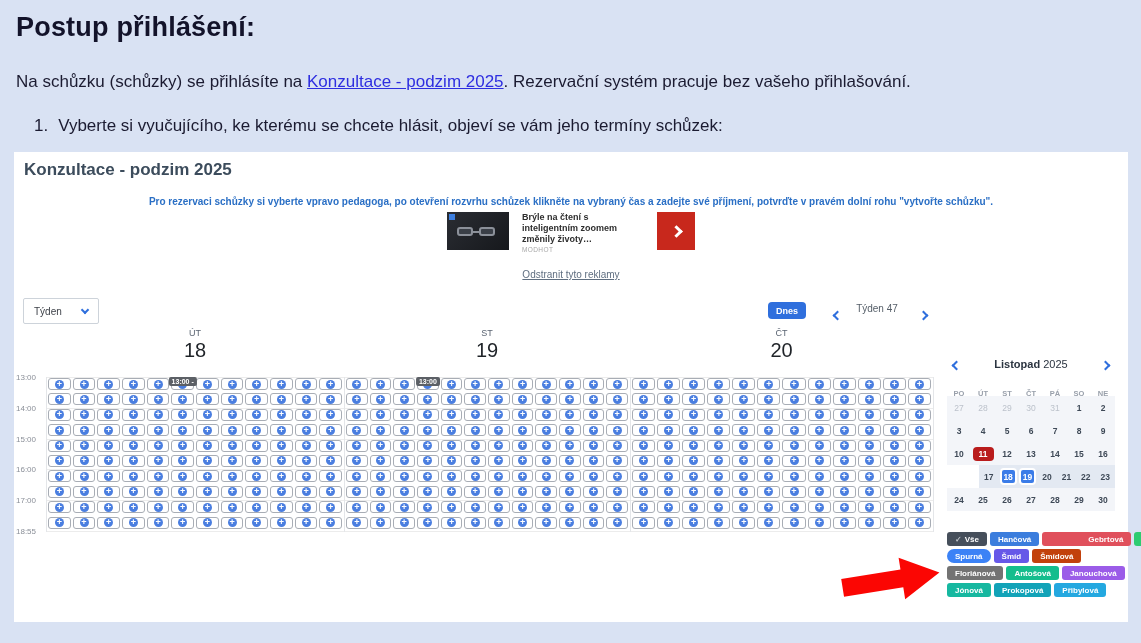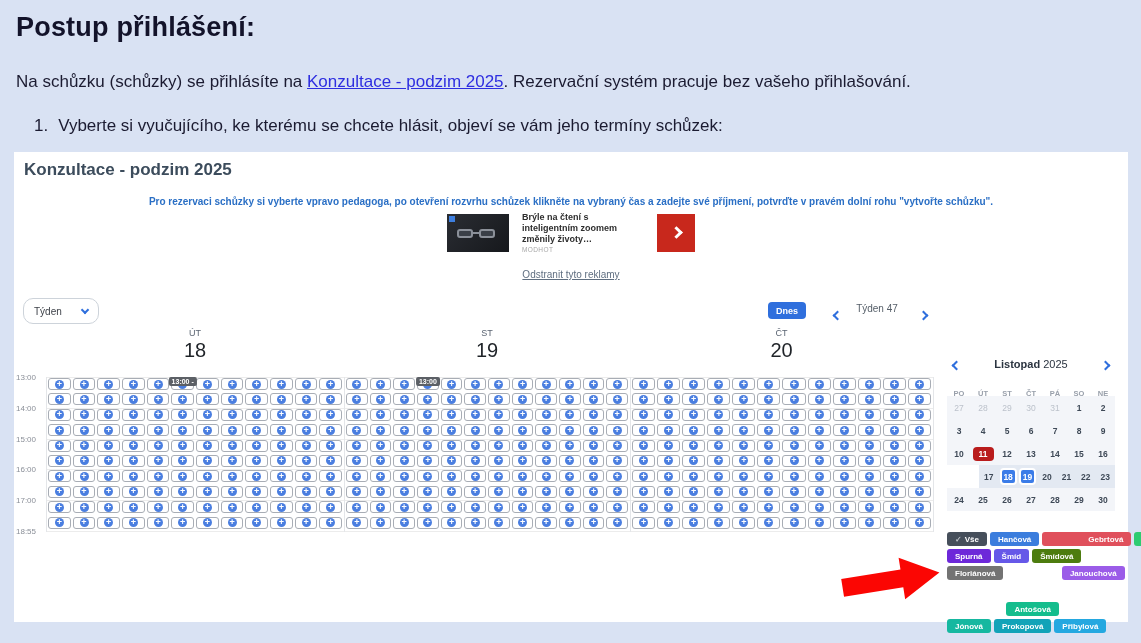--- a/index.html
+++ b/index.html
@@ -11,21 +11,21 @@
   .intro { position:absolute; left:16px; top:72px; font-size:17px; white-space:nowrap; }
   .intro a { color:#2e2ee0; text-decoration:underline; cursor:pointer; }
   .step { position:absolute; left:34px; top:116px; font-size:17px; display:flex; gap:10px; white-space:nowrap; }
 
   
   .shot { position:absolute; left:14px; top:152px; width:1114px; height:470px; background:#ffffff; }
   .shot-title { position:absolute; left:10px; top:8px; font-size:17px; font-weight:700; color:#3c4c5c; }
   .blue-note { position:absolute; left:0; top:44px; width:100%; text-align:center; font-size:10px; font-weight:700; color:#2a6fc5; }
 
   
-  .ad { position:absolute; left:0; top:60px; width:100%; display:flex; justify-content:center; align-items:center; gap:13px; }
+  .ad { position:absolute; left:0; top:60px; width:100%; display:flex; justify-content:center; align-items:flex-start; gap:13px; }
   .ad-img { position:relative; width:62px; height:38px; background:linear-gradient(135deg,#2a2d33,#16181c); overflow:hidden; }
   .ad-img .adchoice { position:absolute; left:2px; top:2px; width:6px; height:6px; background:#3d7fe0; }
   .glasses { position:absolute; left:10px; top:15px; display:flex; align-items:center; }
   .lens { width:16px; height:9px; border:2px solid #8b9099; border-radius:3px; background:#3a3f47; }
   .bridge { width:6px; height:2px; background:#8b9099; }
   .ad-text { width:122px; }
   .ad-headline { font-size:9px; font-weight:700; color:#2e2e2e; line-height:1.2; }
   .ad-source { font-size:6.5px; color:#a7a7a7; margin-top:2px; letter-spacing:.4px; }
   .ad-cta { width:38px; height:38px; background:#c8281c; display:flex; align-items:center; justify-content:center; cursor:pointer; }
   .remove-ads { position:absolute; left:0; top:112px; width:100%; text-align:center; }
@@ -33,21 +33,21 @@
 
   
   .chev { display:inline-block; width:6px; height:6px; border-left:2px solid #2f6fdd; border-bottom:2px solid #2f6fdd; }
   .chev.left { transform:rotate(45deg); }
   .chev.right { transform:rotate(225deg); }
   .chev.down { transform:rotate(-45deg); margin-top:-2px; }
   .chev.big { width:7px; height:7px; }
   .chev.white { border-color:#fff; width:9px; height:9px; border-width:3px; }
 
   
-  .view-select { position:absolute; left:9px; top:146px; height:22px; padding:12px 10px; border:1px solid #cdd3da; border-radius:10px; background:#fff; display:flex; align-items:center; gap:20px; font-size:10px; color:#3d4148; cursor:pointer; }
+  .view-select { position:absolute; left:9px; top:146px; height:22px; padding:12px 10px; border:1px solid #cdd3da; border-radius:2px; background:#fff; display:flex; align-items:center; gap:20px; font-size:10px; color:#3d4148; cursor:pointer; }
   .today-btn { position:absolute; left:754px; top:150px; height:17px; padding:0 8px; background:#2f6fdd; color:#fff; border:none; border-radius:4px; font-size:9px; font-weight:700; display:flex; align-items:center; cursor:pointer; font-family:inherit; }
   .nav-chev { position:absolute; top:153px; cursor:pointer; }
   .nav-chev.l { left:820px; }
   .nav-chev.r { left:906px; }
   .week-label { position:absolute; left:832px; top:151px; width:62px; text-align:center; font-size:10px; color:#555e68; }
 
   
   .day-head { position:absolute; top:176px; text-align:center; }
   .day-abbr { font-size:9px; color:#5a6472; }
   .day-num { font-size:20px; color:#1f2328; margin-top:1px; }
@@ -1477,35 +1477,35 @@
             <span>Hančová</span>
           </button>
           <button class="t-btn" style="background: rgb(224, 80, 92); padding-left: 46px;">
             <span>Gebrtová</span>
           </button>
           <button class="t-btn" style="background: rgb(46, 204, 113);">
             <span>Šírová</span>
           </button>
         </div>
         <div class="t-row">
-          <button class="t-btn" style="background: #6d28d9;">
+          <button class="t-btn" style="background: #3b82f6; border-radius: 7px;">
             <span>Spurná</span>
           </button>
           <button class="t-btn" style="background: rgb(102, 88, 232);">
             <span>Šmíd</span>
           </button>
-          <button class="t-btn" style="background: #4d7c0f;">
+          <button class="t-btn" style="background: #c2410c;">
             <span>Šmídová</span>
           </button>
         </div>
         <div class="t-row">
           <button class="t-btn" style="background: #737373;">
             <span>Floriánová</span>
           </button>
-          <button class="t-btn" style="background: rgb(20, 189, 141); margin-top: 36px;">
+          <button class="t-btn" style="background: rgb(20, 189, 141);">
             <span>Antošová</span>
           </button>
           <button class="t-btn" style="background: rgb(155, 92, 232);">
             <span>Janouchová</span>
           </button>
         </div>
         <div class="t-row">
           <button class="t-btn" style="background: rgb(22, 184, 160);">
             <span>Jónová</span>
           </button>

